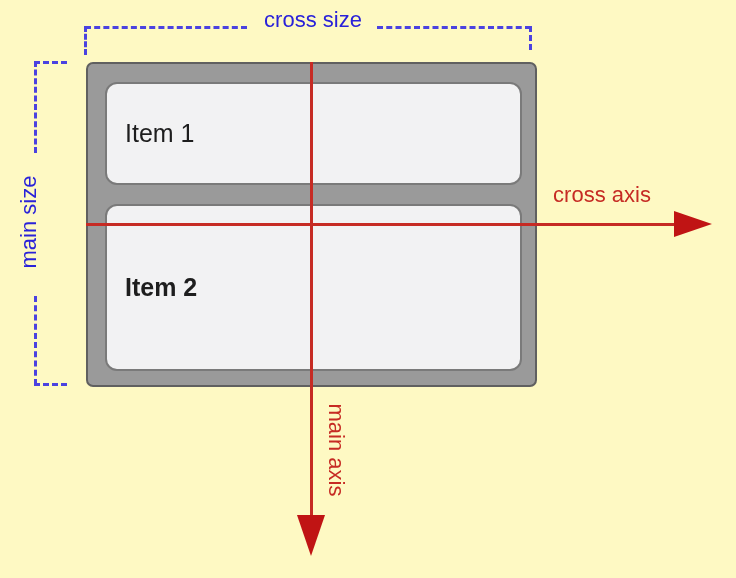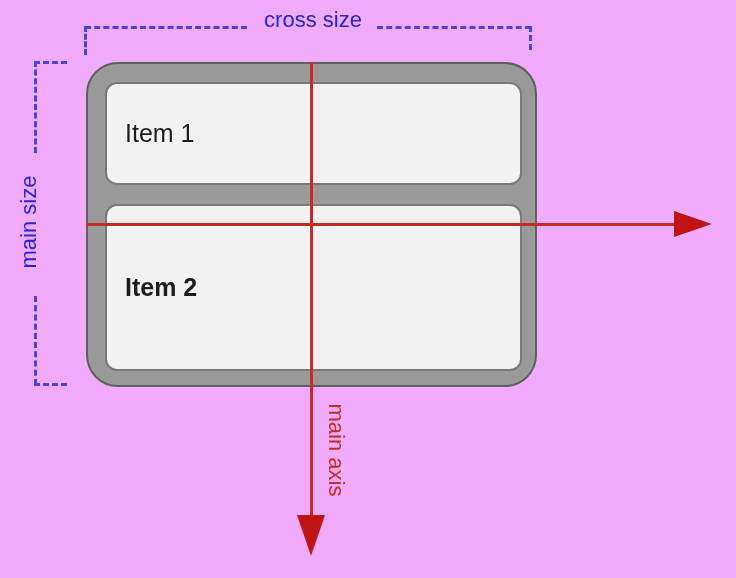--- a/index.html
+++ b/index.html
@@ -11,32 +11,32 @@
     --container-outline:#606060;
     --item-fill:#f2f2f3;
     --item-border:#7a7a7a;
     --item-text:#1e1e1e;
   }
   html,body{margin:0;padding:0;background:#ffffff;}
   body{font-family:"Liberation Sans", sans-serif;}
   .canvas{
     position:relative;
     width:736px;height:578px;
-    background:#f0abfc;
+    background:#fef9c3;
     overflow:hidden;
   }
   
   .flex-container{
     position:absolute;
     left:86px;top:62px;
     width:451px;height:325px;
     box-sizing:border-box;
     background:var(--container-fill);
     border:2px solid var(--container-outline);
-    border-radius:32px;
+    border-radius:7px;
   }
   .flex-item{
     position:absolute;
     left:17px;
     width:417px;
     box-sizing:border-box;
     background:var(--item-fill);
     border:2px solid var(--item-border);
     border-radius:12px;
     display:flex;
@@ -135,18 +135,19 @@
     <div class="flex-item item-1">
       <span>Item 1</span>
     </div>
     <div class="flex-item item-2">
       <span>Item 2</span>
     </div>
   </div>
 
   <div class="axis-line-h"></div>
   <div class="axis-arrow-right"></div>
+  <div class="axis-label cross-axis-label">cross axis</div>
 
   <div class="axis-line-v"></div>
   <div class="axis-arrow-down"></div>
   <div class="axis-label main-axis-label">main axis</div>
 
 </div>
 
 </body></html>

